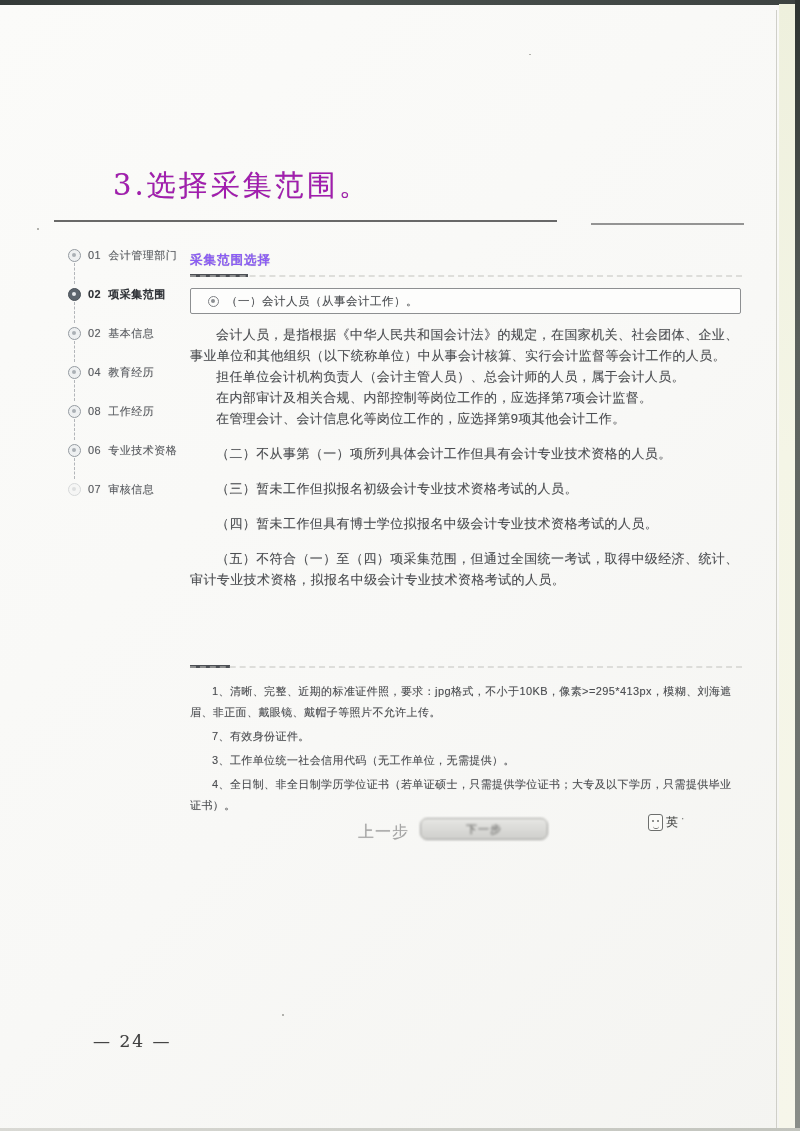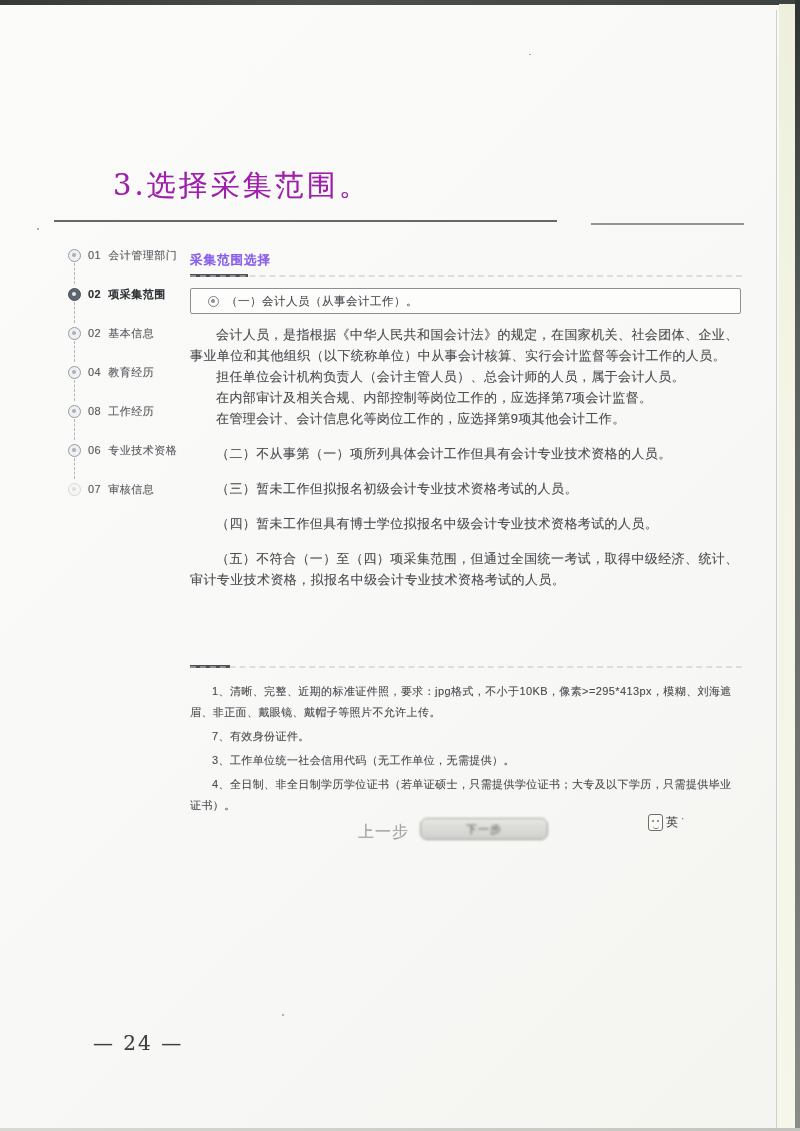--- a/index.html
+++ b/index.html
@@ -91,21 +91,21 @@
   .mascot { width:15px; height:17px; border:1.4px solid #6d6f6d; border-radius:3px;
     background:#fbfbf8; position:relative; }
   .mascot::before { content:""; position:absolute; left:3px; top:5px; width:2px;
     height:2px; background:#6d6f6d; border-radius:50%; box-shadow:5px 0 0 #6d6f6d; }
   .mascot::after { content:""; position:absolute; left:4px; top:10px; width:6px;
     height:3px; border-bottom:1.2px solid #6d6f6d; border-radius:0 0 6px 6px; }
   .lang-text { font-size:12px; color:#4a4c4a; }
   .lang-tick { font-size:10px; color:#7a7c7a; position:relative; top:-4px; }
 
   .page-number { position:absolute; left:93px; top:1031px;
-    font-family:"DejaVu Serif", serif; font-size:20px; color:#3f3f3f;
+    font-family:"DejaVu Serif", serif; font-size:17px; color:#3f3f3f;
     letter-spacing:2px; }
 </style>
 </head>
 <body>
 
 <div class="edge-top"></div>
 <div class="edge-right-cream"></div>
 <div class="edge-right-dark"></div>
 <div class="edge-fold"></div>
 <div class="edge-bottom"></div>

